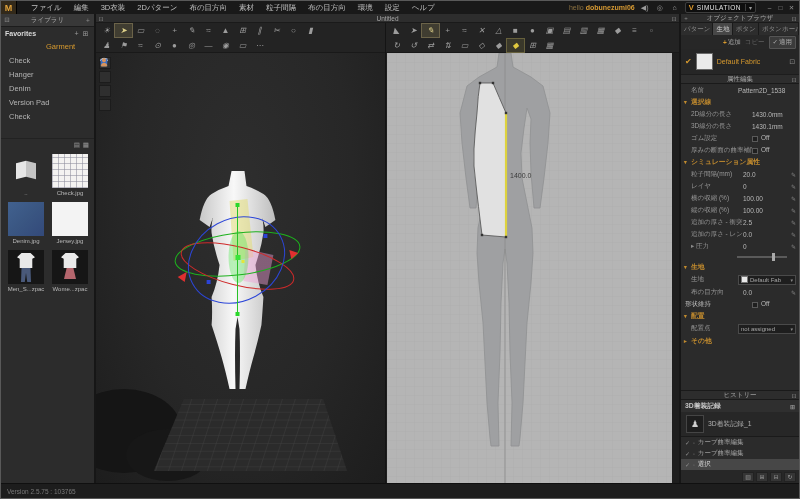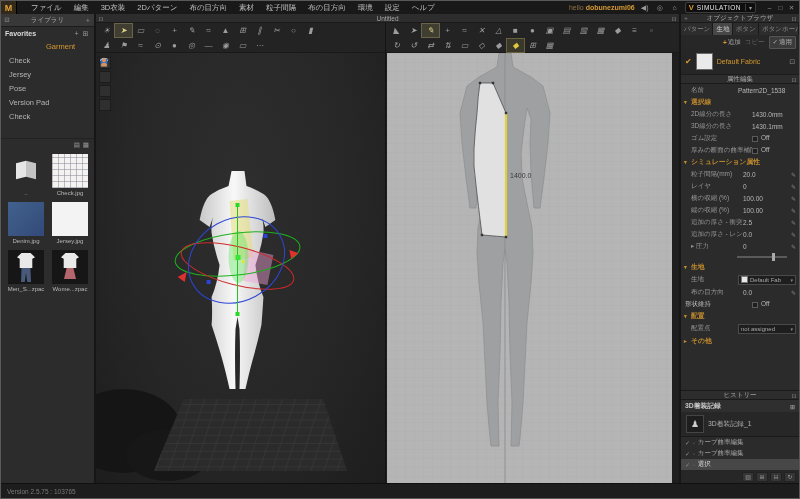--- a/index.html
+++ b/index.html
@@ -186,23 +186,23 @@
         <span class="fav-label">Favorites</span>
         <span class="fav-ico">+</span>
         <span class="fav-ico">⊞</span>
       </div>
       <div class="libnav">
 
           <div class="lib-item active">Garment</div>
 
           <div class="lib-item">Check</div>
 
-          <div class="lib-item">Jersey</div>
-
-          <div class="lib-item">Pose</div>
+          <div class="lib-item">Hanger</div>
+
+          <div class="lib-item">Denim</div>
 
           <div class="lib-item">Version Pad</div>
 
           <div class="lib-item">Check</div>
         </div>
       <div class="view-row">
         <span class="view-ico">▤</span>
         <span class="view-ico">▦</span>
       </div>
       <div class="thumbs">

